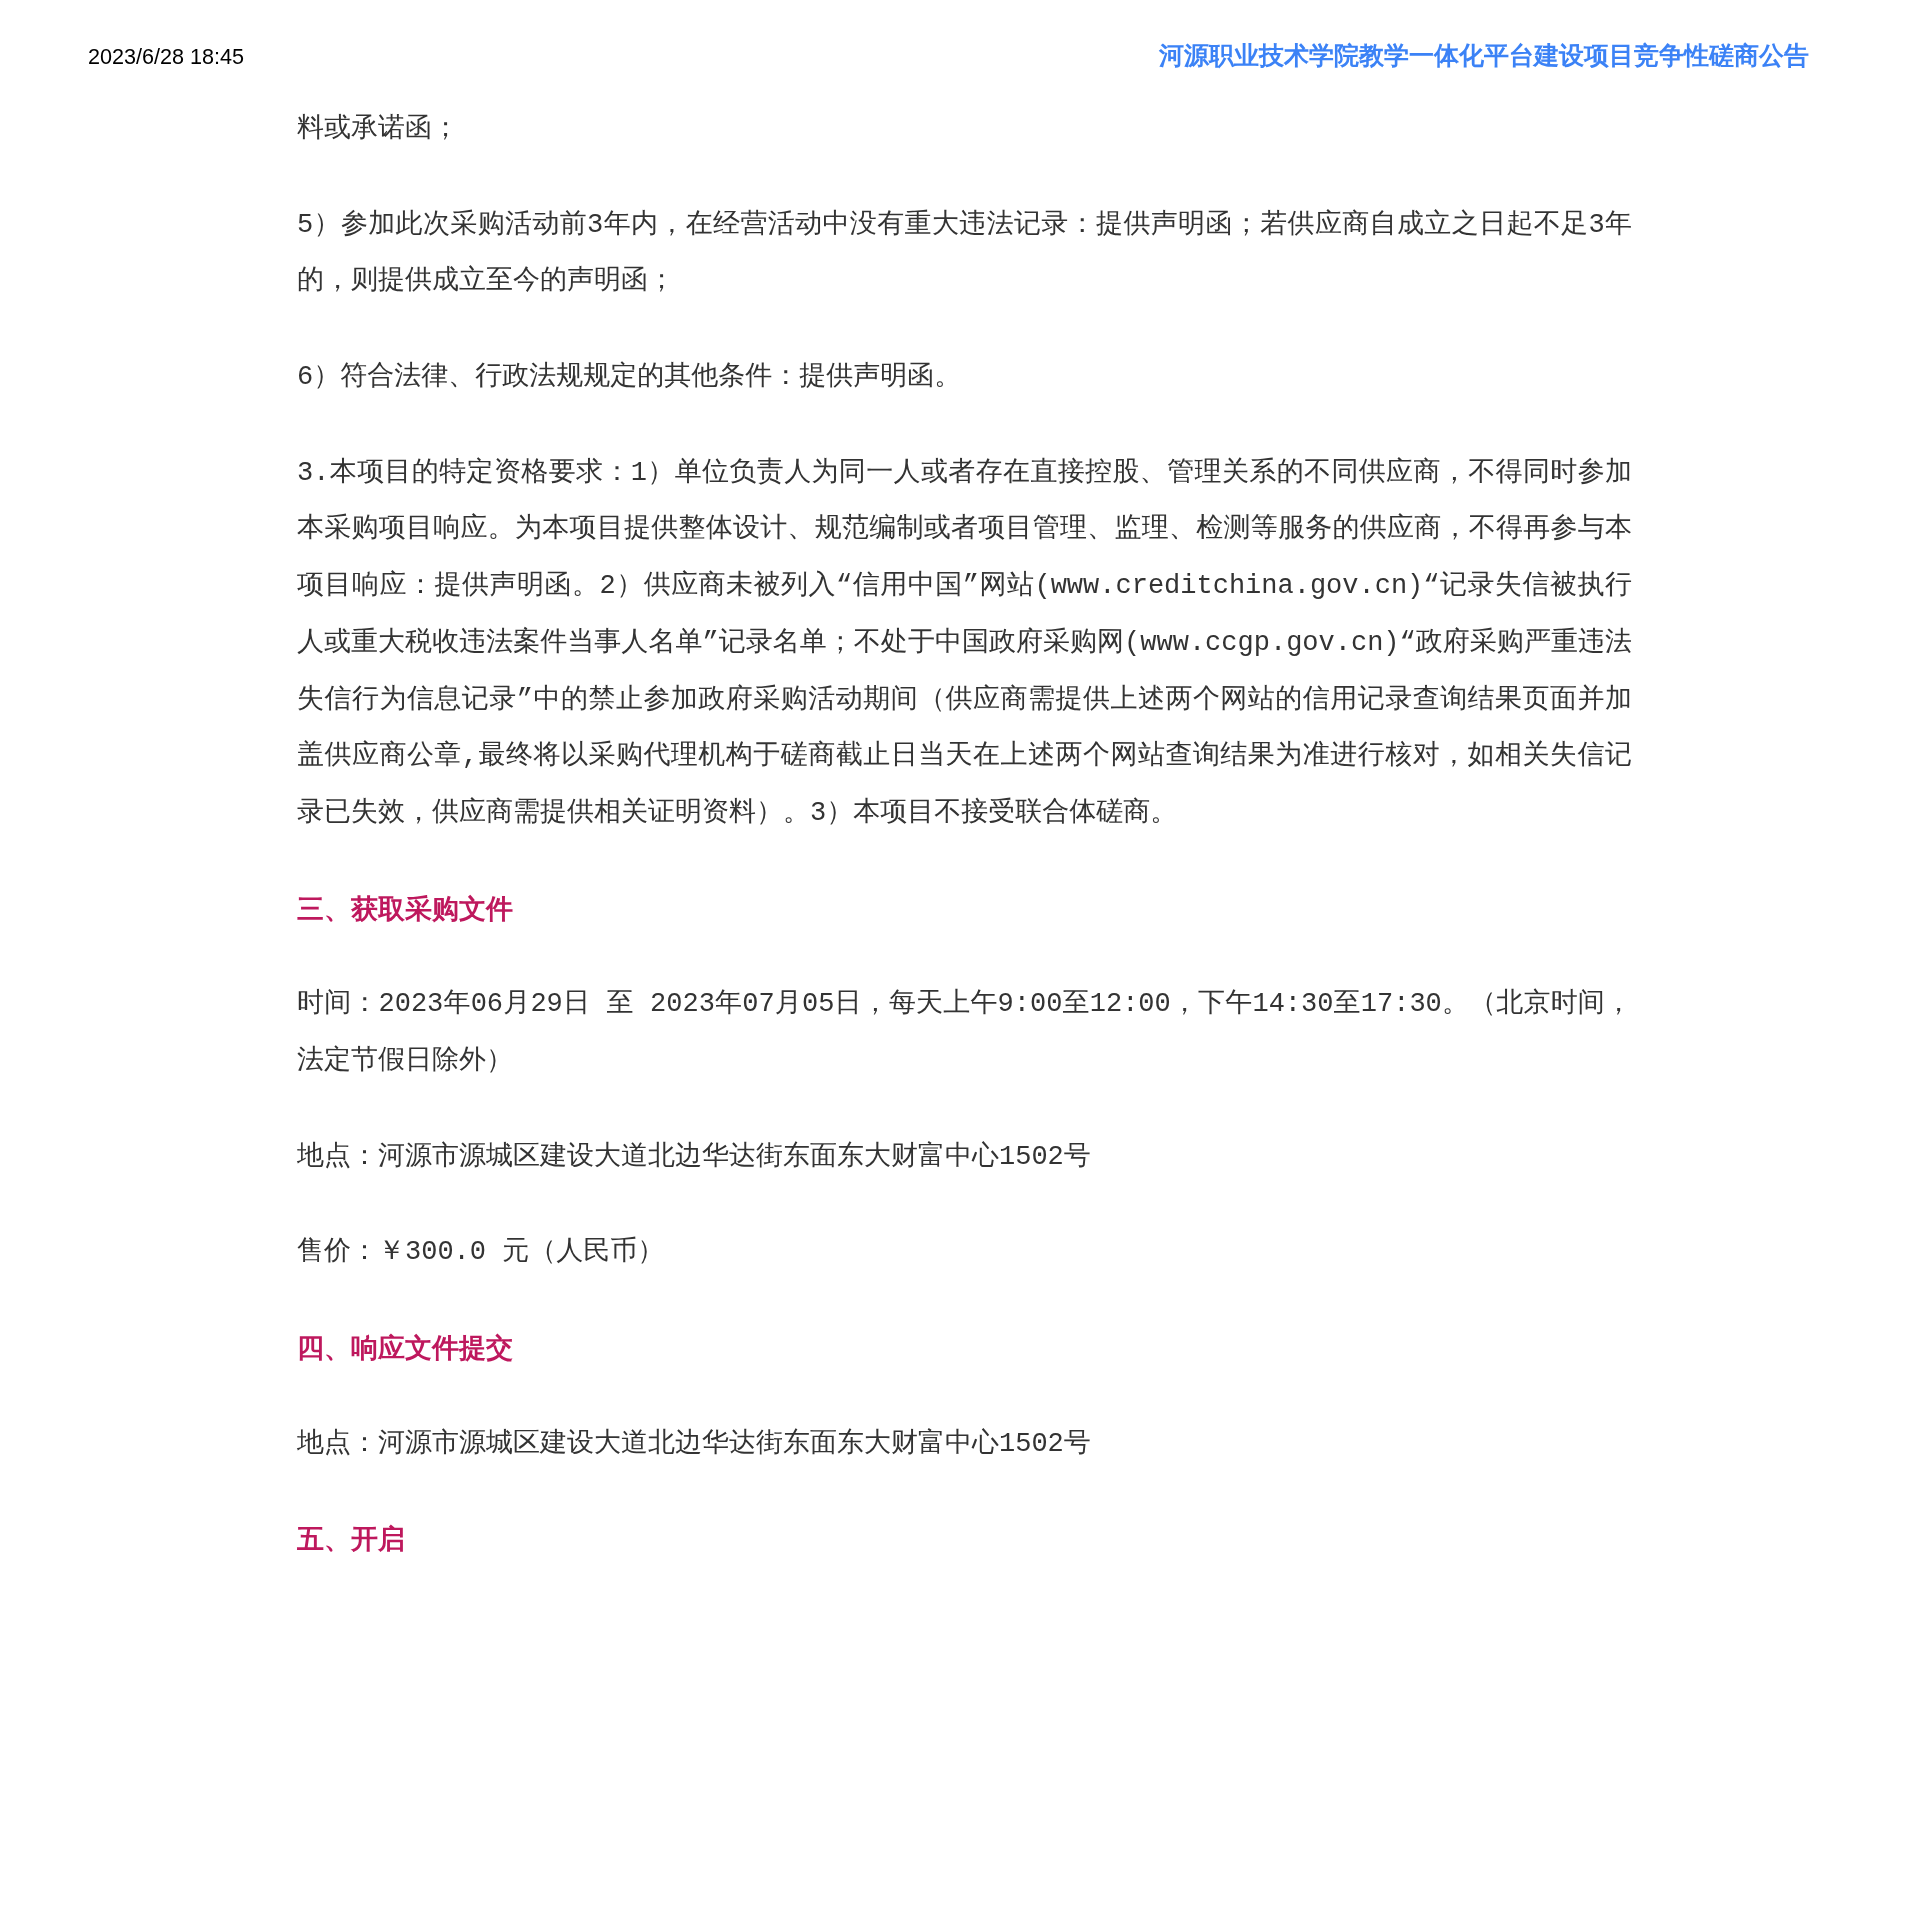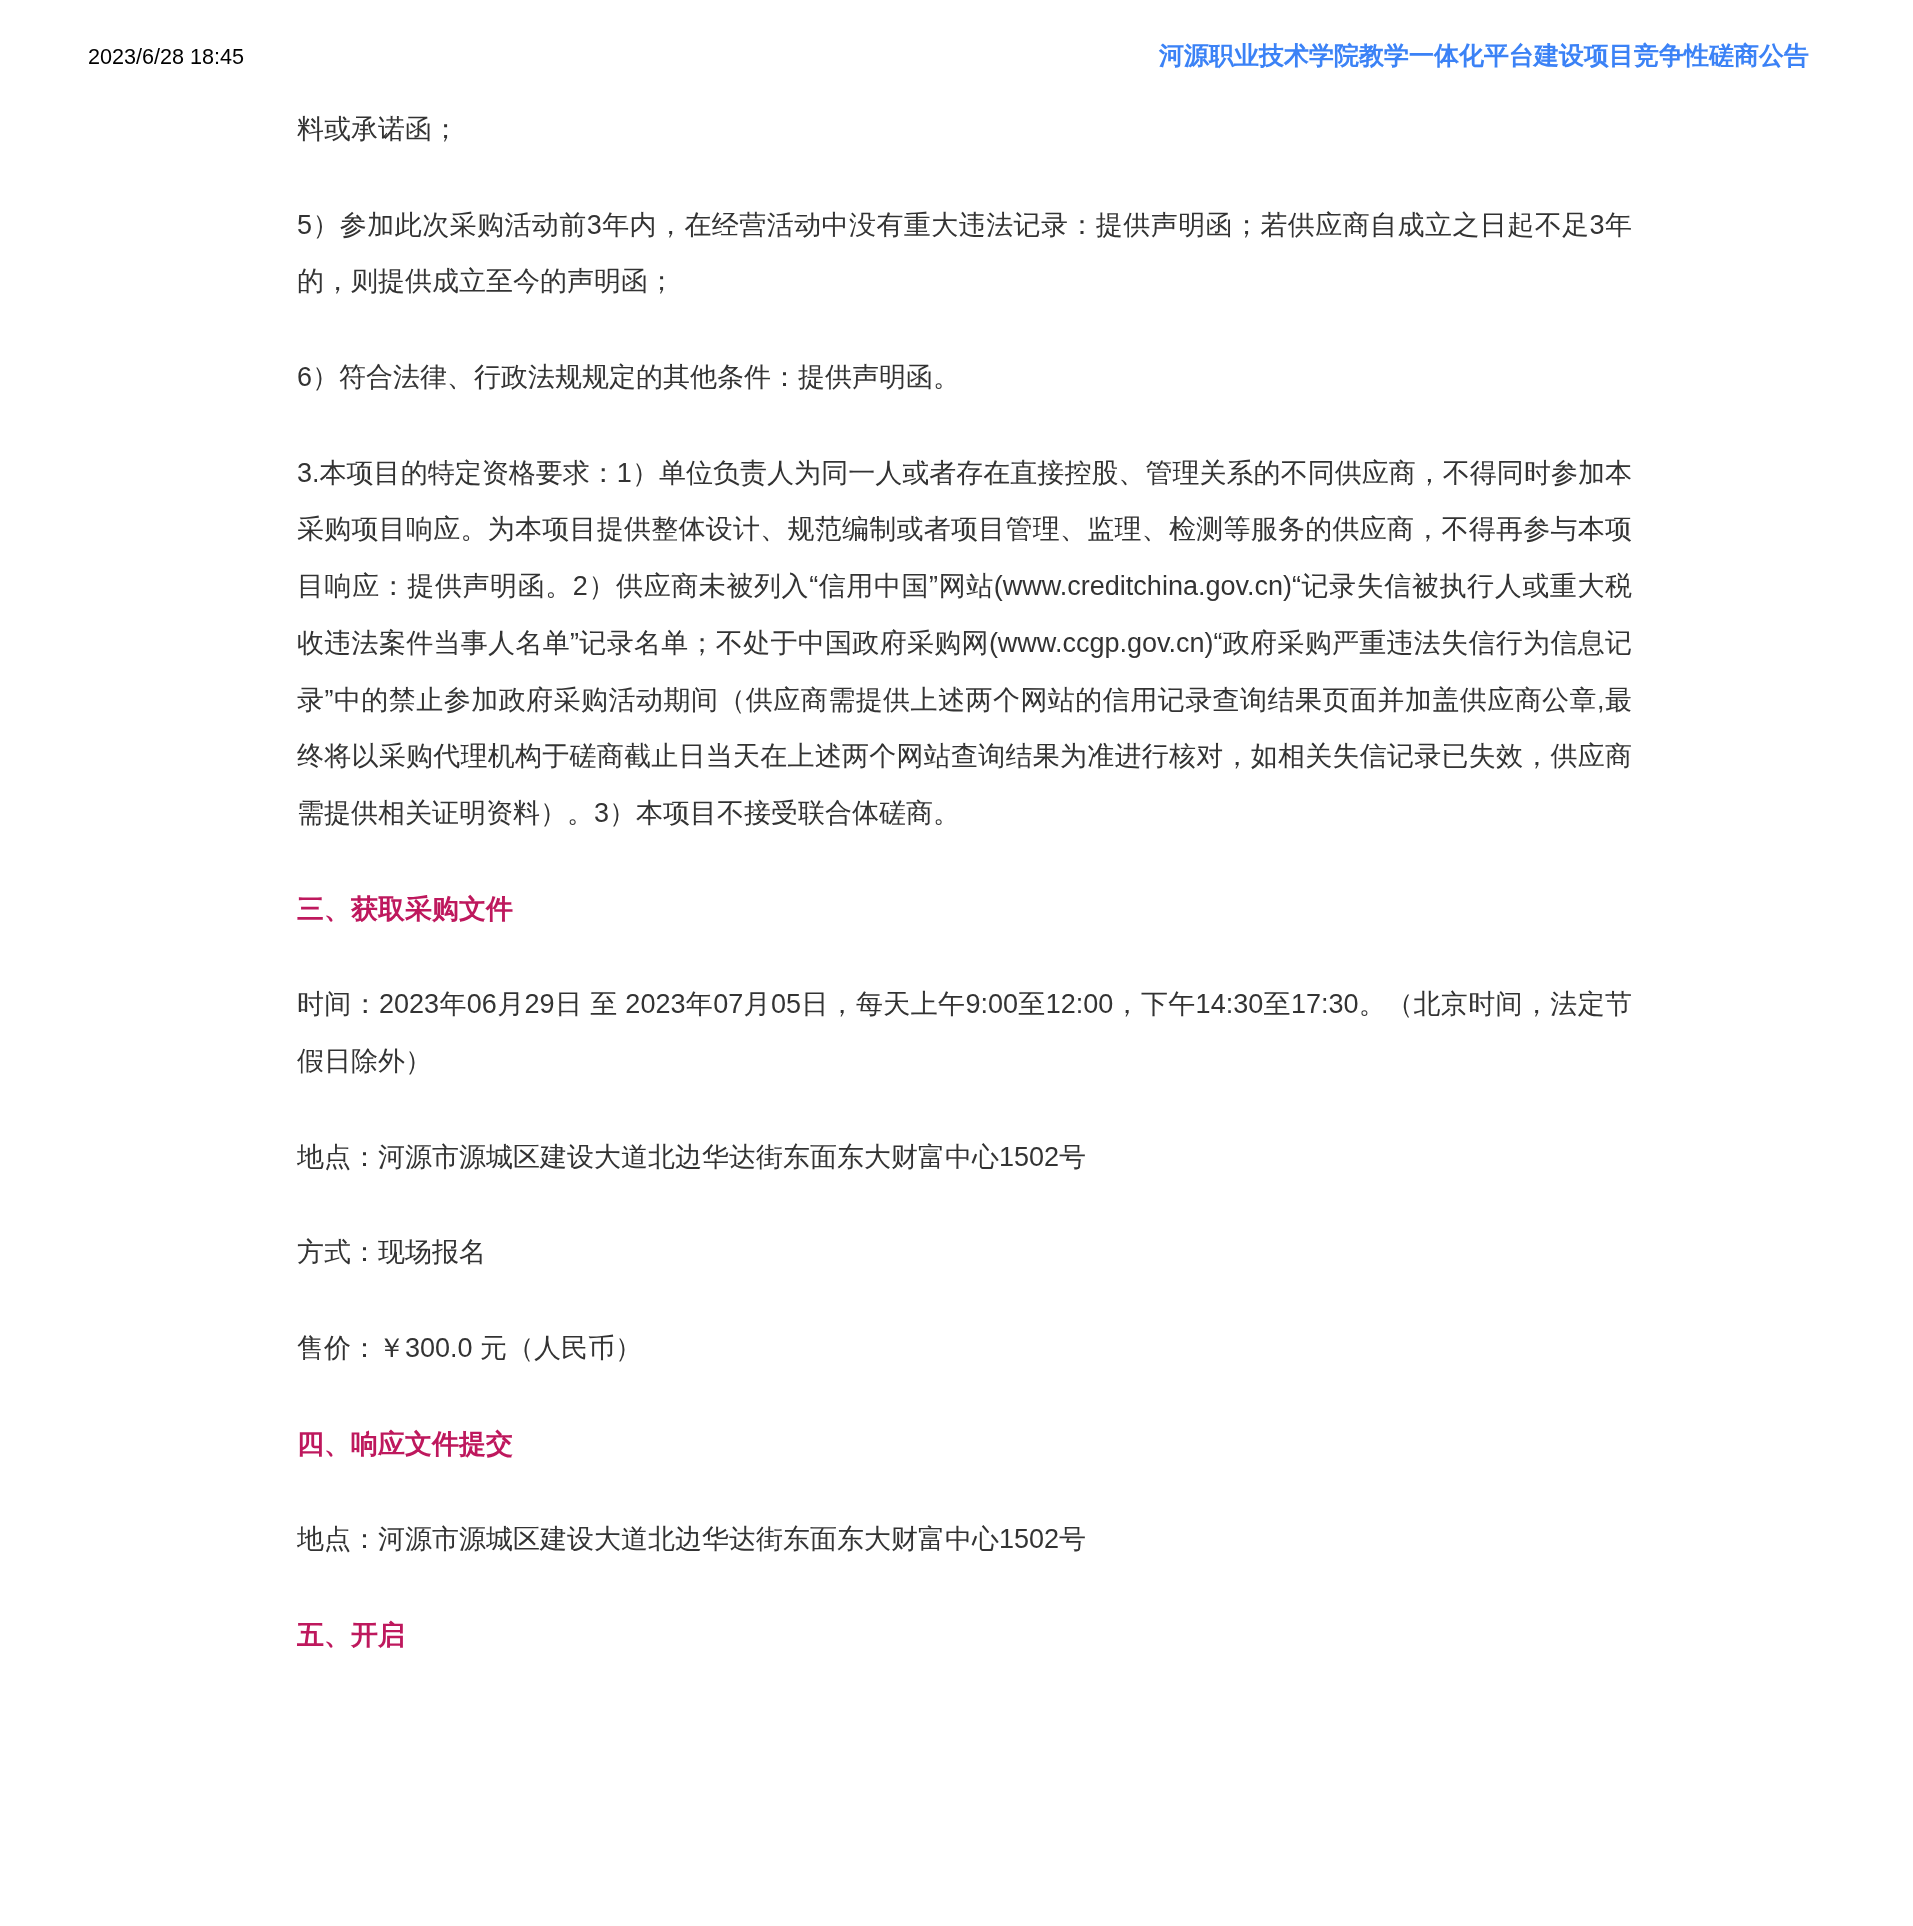--- a/index.html
+++ b/index.html
@@ -24,21 +24,21 @@
     margin: 0;
   }
 
   .content {
     position: absolute;
     top: 101px; left: 297px; width: 1335px;
     font-size: 27px; line-height: 2.1;
     text-align: justify;
     word-break: break-word;
   }
-  .content p { margin: 0 0 39px 0; }
+  .content p { margin: 0 0 39px 0; font-family: Liberation Mono, monospace; }
   .content h2 {
     font-size: 27px; line-height: 2.1; font-weight: 700;
     margin: 0 0 39px 0; color: #be185d;
   }
 </style>
 </head>
 <body>
 
 <div class="page">
 
@@ -50,21 +50,20 @@
   <div class="content">
 
     <p>料或承诺函；</p>
     <p>5）参加此次采购活动前3年内，在经营活动中没有重大违法记录：提供声明函；若供应商自成立之日起不足3年的，则提供成立至今的声明函；</p>
     <p>6）符合法律、行政法规规定的其他条件：提供声明函。</p>
     <p>3.本项目的特定资格要求：1）单位负责人为同一人或者存在直接控股、管理关系的不同供应商，不得同时参加本采购项目响应。为本项目提供整体设计、规范编制或者项目管理、监理、检测等服务的供应商，不得再参与本项目响应：提供声明函。2）供应商未被列入“信用中国”网站(www.creditchina.gov.cn)“记录失信被执行人或重大税收违法案件当事人名单”记录名单；不处于中国政府采购网(www.ccgp.gov.cn)“政府采购严重违法失信行为信息记录”中的禁止参加政府采购活动期间（供应商需提供上述两个网站的信用记录查询结果页面并加盖供应商公章,最终将以采购代理机构于磋商截止日当天在上述两个网站查询结果为准进行核对，如相关失信记录已失效，供应商需提供相关证明资料）。3）本项目不接受联合体磋商。</p>
 
     <h2>三、获取采购文件</h2>
     <p>时间：2023年06月29日 至 2023年07月05日，每天上午9:00至12:00，下午14:30至17:30。（北京时间，法定节假日除外）</p>
     <p>地点：河源市源城区建设大道北边华达街东面东大财富中心1502号</p>
-    <p>方式：现场报名</p>
     <p>售价：￥300.0 元（人民币）</p>
 
     <h2>四、响应文件提交</h2>
     <p>地点：河源市源城区建设大道北边华达街东面东大财富中心1502号</p>
 
     <h2>五、开启</h2>
 
   </div>
 
 </div>

